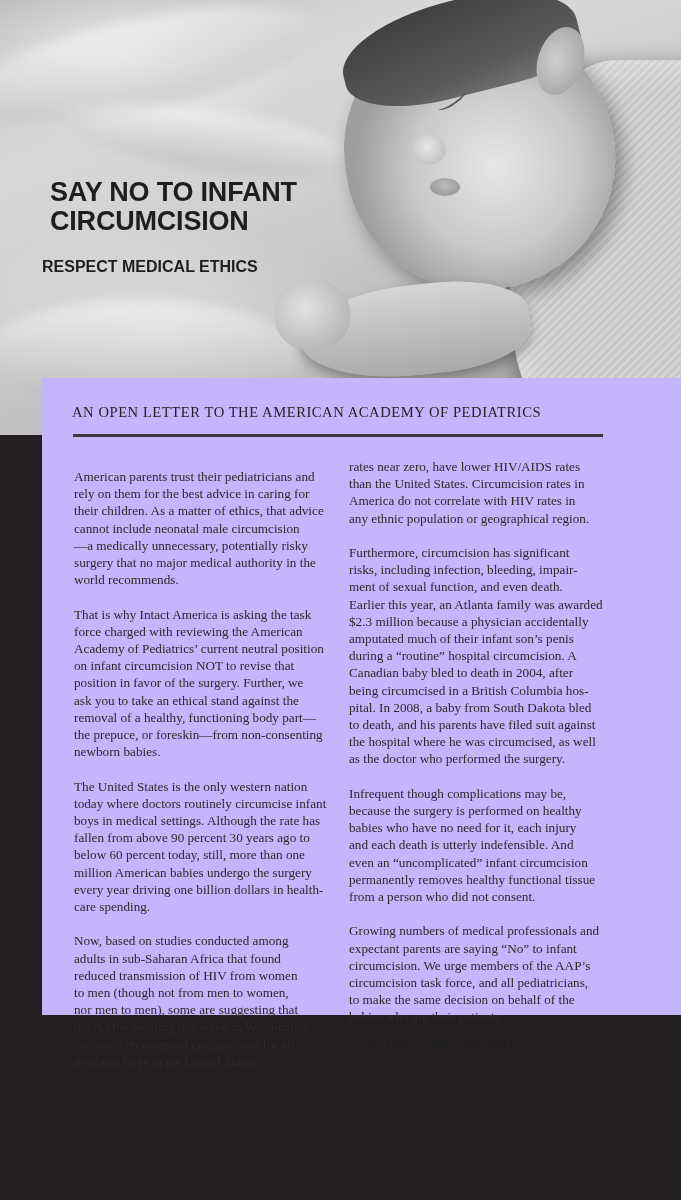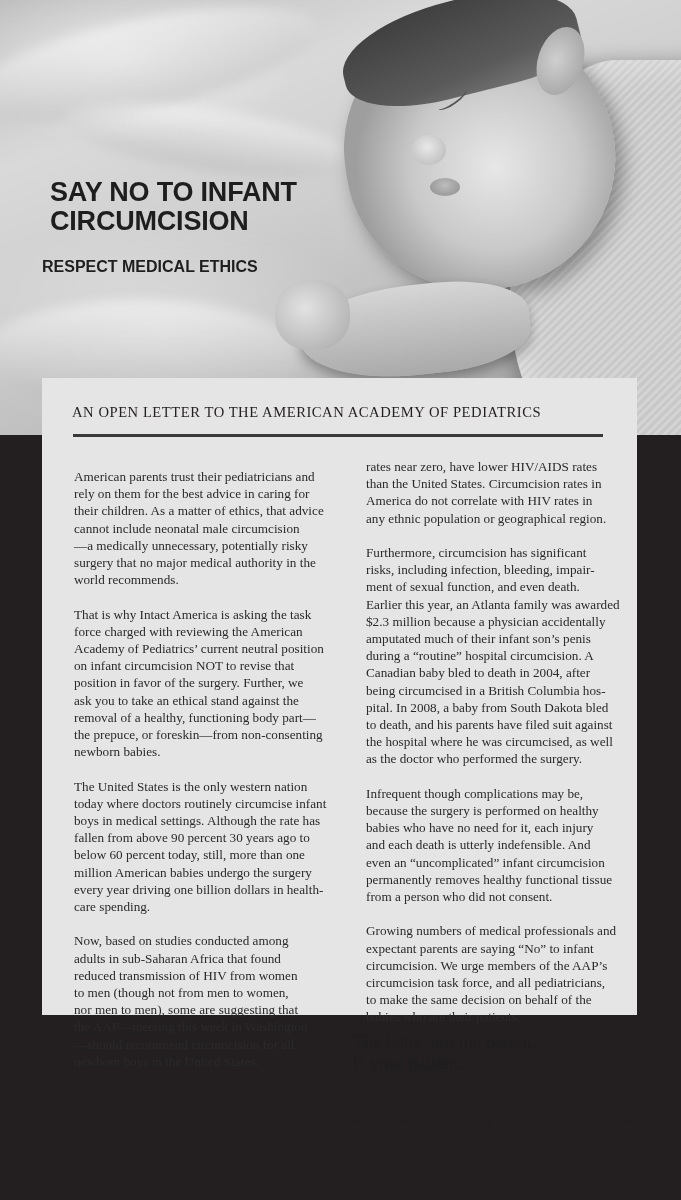--- a/index.html
+++ b/index.html
@@ -73,35 +73,36 @@
   .headline span { display: block; }
   .subhead {
     position: absolute; left: 42px; top: 258px; margin: 0;
     font-family: "Liberation Sans", sans-serif; font-weight: bold;
     font-size: 16px; line-height: 18px; color: #1e1e1e;
   }
 
   
   .card {
     position: absolute; left: 42px; top: 378px; width: 595px; height: 637px;
-    background: #e5e5e5;
+    background: #c4b5fd;
+    padding-left: 45px;
   }
   .letter-title {
     position: absolute; left: 30px; top: 26px; width: 536px;
     font-size: 14.6px; letter-spacing: 0.55px; color: #231f20; white-space: nowrap;
   }
   .rule {
     position: absolute; left: 31px; top: 56px; width: 530px; height: 3px; background: #3a3a3a;
   }
   .col {
     position: absolute; top: 80px; width: 262px;
     font-size: 13.2px; line-height: 17.2px; color: #2a2a2a;
   }
   .col.left { left: 32px; margin-top: 10px; }
-  .col.right { left: 324px; }
+  .col.right { left: 307px; }
   .col p { margin: 0 0 17.2px 0; white-space: pre-line; }
 
   .tagline {
     position: absolute; left: 311px; top: 654px; margin: 0;
     font-weight: normal; font-size: 18.5px; line-height: 21px; color: #1e1e1e;
     white-space: pre-line;
   }
   .url {
     position: absolute; left: 308px; top: 734px;
     font-family: "Liberation Sans", sans-serif; font-size: 14px; color: #231f20;

